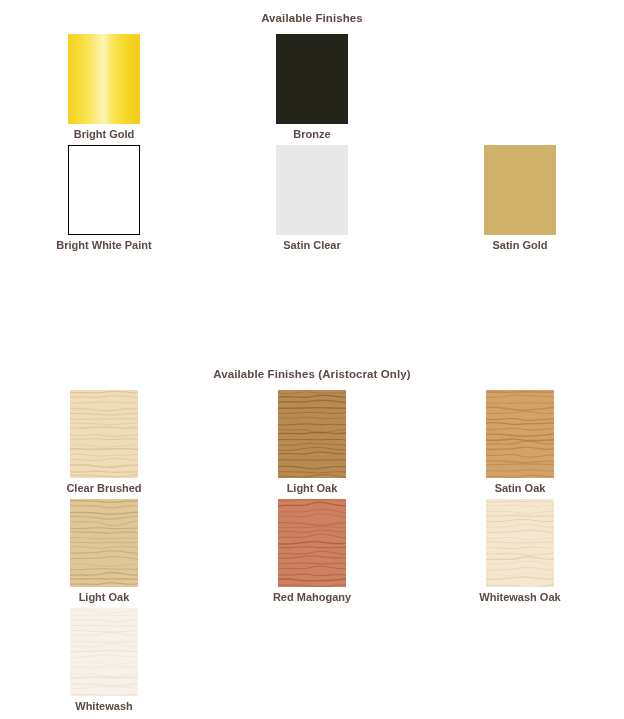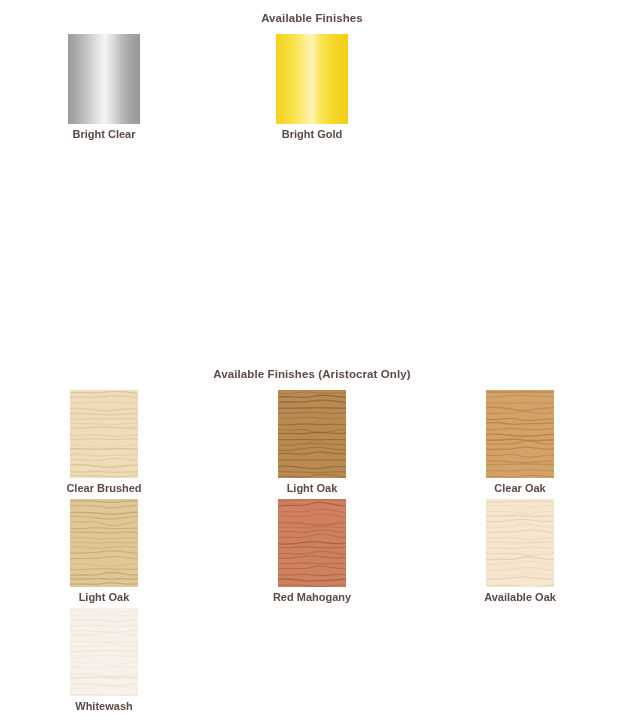--- a/index.html
+++ b/index.html
@@ -114,30 +114,42 @@
 </style>
 </head>
 <body>
 
 <div class="section-title" id="title-finishes">Available Finishes</div>
 
 <div class="grid" id="metal-grid">
 
   <div class="row">
     <div class="cell">
-      <div class="swatch fill-bright-clear"></div>
-      <div class="label">Bright Clear</div>
-    </div>
-    <div class="cell">
       <div class="swatch fill-bright-gold"></div>
       <div class="label">Bright Gold</div>
     </div>
-  </div>
-
-  <div class="row">
+    <div class="cell">
+      <div class="swatch fill-bronze"></div>
+      <div class="label">Bronze</div>
+    </div>
+  </div>
+
+  <div class="row">
+    <div class="cell">
+      <div class="swatch fill-bright-white-paint"></div>
+      <div class="label">Bright White Paint</div>
+    </div>
+    <div class="cell">
+      <div class="swatch fill-satin-clear"></div>
+      <div class="label">Satin Clear</div>
+    </div>
+    <div class="cell">
+      <div class="swatch fill-satin-gold"></div>
+      <div class="label">Satin Gold</div>
+    </div>
   </div>
 
   <div class="row">
     <div class="cell empty">
       <div class="swatch"></div>
       <div class="label"></div>
     </div>
     <div class="cell empty">
       <div class="swatch"></div>
       <div class="label"></div>
@@ -214,21 +226,21 @@
             <path d="M0 49.8 C 12.2 52.0, 23.1 47.5, 34.0 49.6 S 54.4 50.0, 68 49.7" fill="none" stroke="#b27f45" stroke-width="1.43" opacity="0.86"></path>
             <path d="M0 54.4 C 12.2 52.4, 23.1 56.4, 34.0 52.1 S 54.4 56.2, 68 53.7" fill="none" stroke="#b27f45" stroke-width="1.23" opacity="0.60"></path>
             <path d="M0 59.5 C 12.2 58.8, 23.1 60.1, 34.0 57.6 S 54.4 61.4, 68 58.7" fill="none" stroke="#b27f45" stroke-width="1.27" opacity="0.70"></path>
             <path d="M0 64.9 C 12.2 67.3, 23.1 62.5, 34.0 65.8 S 54.4 65.5, 68 64.6" fill="none" stroke="#b27f45" stroke-width="0.97" opacity="0.70"></path>
             <path d="M0 71.0 C 12.2 71.3, 23.1 70.8, 34.0 72.4 S 54.4 70.1, 68 71.4" fill="none" stroke="#b27f45" stroke-width="1.33" opacity="0.56"></path>
             <path d="M0 74.6 C 12.2 75.0, 23.1 74.2, 34.0 73.9 S 54.4 74.9, 68 74.5" fill="none" stroke="#b27f45" stroke-width="1.26" opacity="0.53"></path>
             <path d="M0 81.0 C 12.2 79.9, 23.1 82.1, 34.0 80.4 S 54.4 80.4, 68 81.2" fill="none" stroke="#b27f45" stroke-width="1.15" opacity="0.50"></path>
             <path d="M0 86.7 C 12.2 84.5, 23.1 88.9, 34.0 86.5 S 54.4 85.2, 68 87.3" fill="none" stroke="#b27f45" stroke-width="1.03" opacity="0.53"></path>
           </svg>
         </div>
-      <div class="label">Clear Oak</div>
+      <div class="label">Satin Oak</div>
     </div>
   </div>
 
   <div class="row">
     <div class="cell">
       <div class="swatch wood" style="background: rgb(224, 199, 149);">
           <svg width="68" height="88" viewBox="0 0 68 88" class="wood-grain">
             <path d="M0 1.7 C 12.2 2.3, 23.1 1.1, 34.0 3.0 S 54.4 0.5, 68 2.2" fill="none" stroke="#bda274" stroke-width="1.40" opacity="0.76"></path>
             <path d="M0 6.4 C 12.2 7.5, 23.1 5.3, 34.0 8.2 S 54.4 5.5, 68 6.8" fill="none" stroke="#bda274" stroke-width="1.13" opacity="0.60"></path>
             <path d="M0 13.5 C 12.2 13.3, 23.1 13.6, 34.0 14.8 S 54.4 14.2, 68 13.2" fill="none" stroke="#bda274" stroke-width="1.18" opacity="0.84"></path>
@@ -289,21 +301,21 @@
             <path d="M0 49.1 C 12.2 46.9, 23.1 51.3, 34.0 49.0 S 54.4 49.4, 68 49.0" fill="none" stroke="#e2cfae" stroke-width="1.08" opacity="0.60"></path>
             <path d="M0 54.5 C 12.2 56.3, 23.1 52.7, 34.0 55.1 S 54.4 55.0, 68 54.3" fill="none" stroke="#e2cfae" stroke-width="1.14" opacity="0.71"></path>
             <path d="M0 60.6 C 12.2 58.9, 23.1 62.3, 34.0 58.7 S 54.4 61.6, 68 60.2" fill="none" stroke="#e2cfae" stroke-width="1.45" opacity="0.87"></path>
             <path d="M0 65.1 C 12.2 65.8, 23.1 64.4, 34.0 62.6 S 54.4 63.9, 68 65.5" fill="none" stroke="#e2cfae" stroke-width="0.95" opacity="0.51"></path>
             <path d="M0 71.0 C 12.2 70.5, 23.1 71.6, 34.0 69.0 S 54.4 71.2, 68 71.0" fill="none" stroke="#e2cfae" stroke-width="1.50" opacity="0.49"></path>
             <path d="M0 76.0 C 12.2 73.8, 23.1 78.3, 34.0 75.3 S 54.4 77.9, 68 75.3" fill="none" stroke="#e2cfae" stroke-width="0.74" opacity="0.46"></path>
             <path d="M0 80.0 C 12.2 81.6, 23.1 78.5, 34.0 78.1 S 54.4 80.4, 68 79.9" fill="none" stroke="#e2cfae" stroke-width="1.42" opacity="0.70"></path>
             <path d="M0 86.2 C 12.2 88.1, 23.1 84.2, 34.0 87.5 S 54.4 88.0, 68 85.4" fill="none" stroke="#e2cfae" stroke-width="1.15" opacity="0.67"></path>
           </svg>
         </div>
-      <div class="label">Available Oak</div>
+      <div class="label">Whitewash Oak</div>
     </div>
   </div>
 
   <div class="row">
     <div class="cell">
       <div class="swatch wood" style="background: rgb(248, 241, 233);">
           <svg width="68" height="88" viewBox="0 0 68 88" class="wood-grain">
             <path d="M0 1.9 C 12.2 2.0, 23.1 1.9, 34.0 4.3 S 54.4 3.2, 68 1.4" fill="none" stroke="#ece0d3" stroke-width="0.99" opacity="0.49"></path>
             <path d="M0 7.2 C 12.2 8.5, 23.1 5.8, 34.0 6.9 S 54.4 7.6, 68 7.0" fill="none" stroke="#ece0d3" stroke-width="0.79" opacity="0.61"></path>
             <path d="M0 11.6 C 12.2 13.0, 23.1 10.2, 34.0 12.6 S 54.4 13.2, 68 10.9" fill="none" stroke="#ece0d3" stroke-width="1.22" opacity="0.61"></path>

